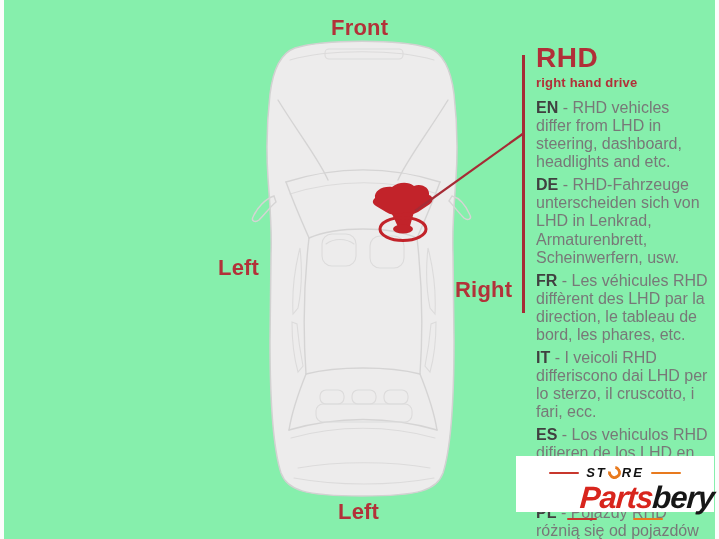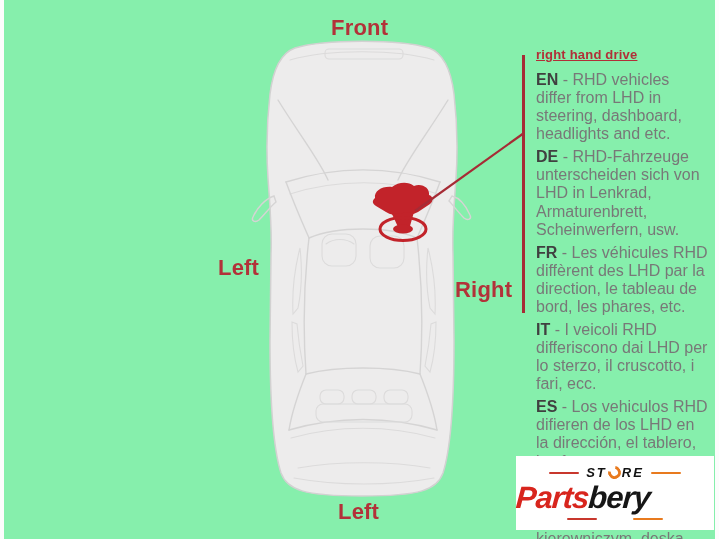--- a/index.html
+++ b/index.html
@@ -32,29 +32,29 @@
   
   .callout-svg { position:absolute; left:0; top:0; pointer-events:none; }
   .accent-bar {
     position:absolute; left:522px; top:55px; width:3px; height:258px;
     background:#a62b35;
   }
 
   
   .panel { position:absolute; left:536px; top:44px; width:172px; }
   .panel-title { font-size:28px; font-weight:800; color:#b12f38; line-height:1; letter-spacing:0.5px; }
-  .panel-sub { font-size:13px; font-weight:700; color:#b12f38; margin-top:3px; letter-spacing:0.2px;text-decoration:underline; }
+  .panel-sub { font-size:13px; font-weight:700; color:#b12f38; margin-top:3px; letter-spacing:0.2px; }
   .entries { margin-top:9px; }
   .entry { font-size:16px; line-height:1.13; color:#787878; margin-bottom:5px; }
   .entry b { color:#404040; font-weight:700; }
 
   
   .logo {
-    position:absolute; left:516px; top:456px; width:198px; height:74px;
-    background:#ffffff; text-align:left;
+    position:absolute; left:516px; top:456px; width:198px; height:56px;
+    background:#ffffff; text-align:right;
   }
   .logo-row1 { margin-top:9px; display:flex; align-items:center; justify-content:center; gap:7px; }
   .hline { height:2px; width:30px; border-radius:1px; }
   .hline.red    { background:#c8372d; }
   .hline.orange { background:#e87a1e; }
   .store-text {
     font-style:italic; font-weight:700; font-size:13px; letter-spacing:2px;
     color:#121212; display:inline-flex; align-items:center;
   }
   .ring {
@@ -141,20 +141,21 @@
     <line x1="415" y1="211" x2="524" y2="133" stroke="#a62b35" stroke-width="2.2"></line>
   </svg>
   <div class="accent-bar"></div>
 
   <div class="dir-label lbl-front">Front</div>
   <div class="dir-label lbl-left">Left</div>
   <div class="dir-label lbl-right">Right</div>
   <div class="dir-label lbl-rear">Left</div>
 
   <div class="panel">
+    <div class="panel-title">RHD</div>
     <div class="panel-sub">right hand drive</div>
     <div class="entries">
   <div class="entry"><b>EN</b><span> - </span><span>RHD vehicles differ from LHD in steering, dashboard, headlights and etc.</span></div>
 
   <div class="entry"><b>DE</b><span> - </span><span>RHD-Fahrzeuge unterscheiden sich von LHD in Lenkrad, Armaturenbrett, Scheinwerfern, usw.</span></div>
 
   <div class="entry"><b>FR</b><span> - </span><span>Les véhicules RHD diffèrent des LHD par la direction, le tableau de bord, les phares, etc.</span></div>
 
   <div class="entry"><b>IT</b><span> - </span><span>I veicoli RHD differiscono dai LHD per lo sterzo, il cruscotto, i fari, ecc.</span></div>
 

